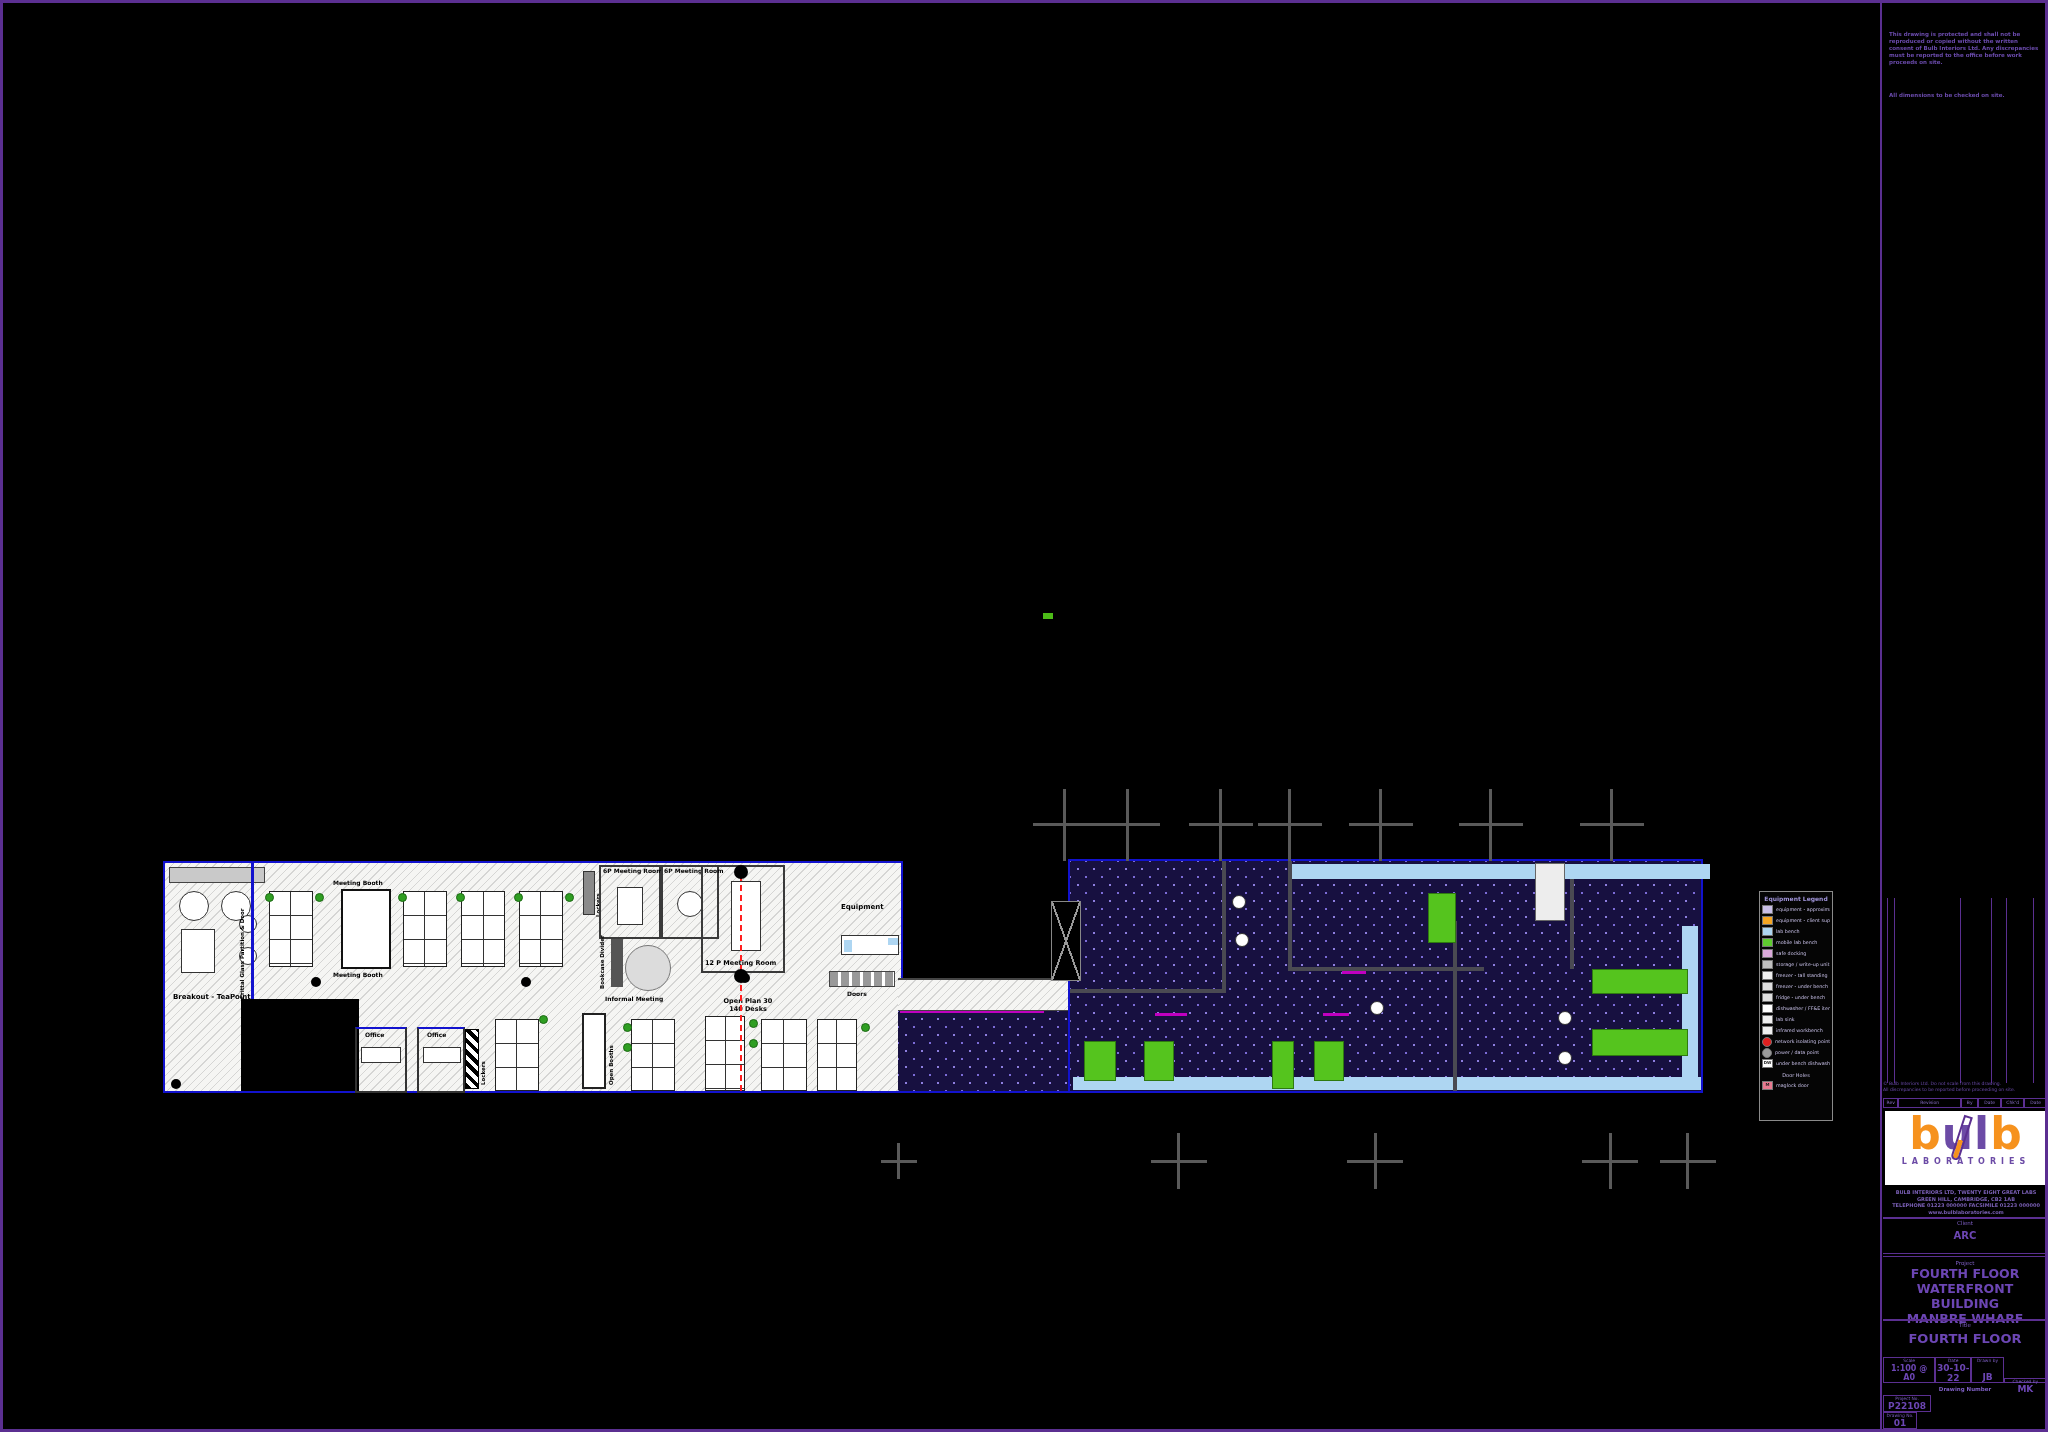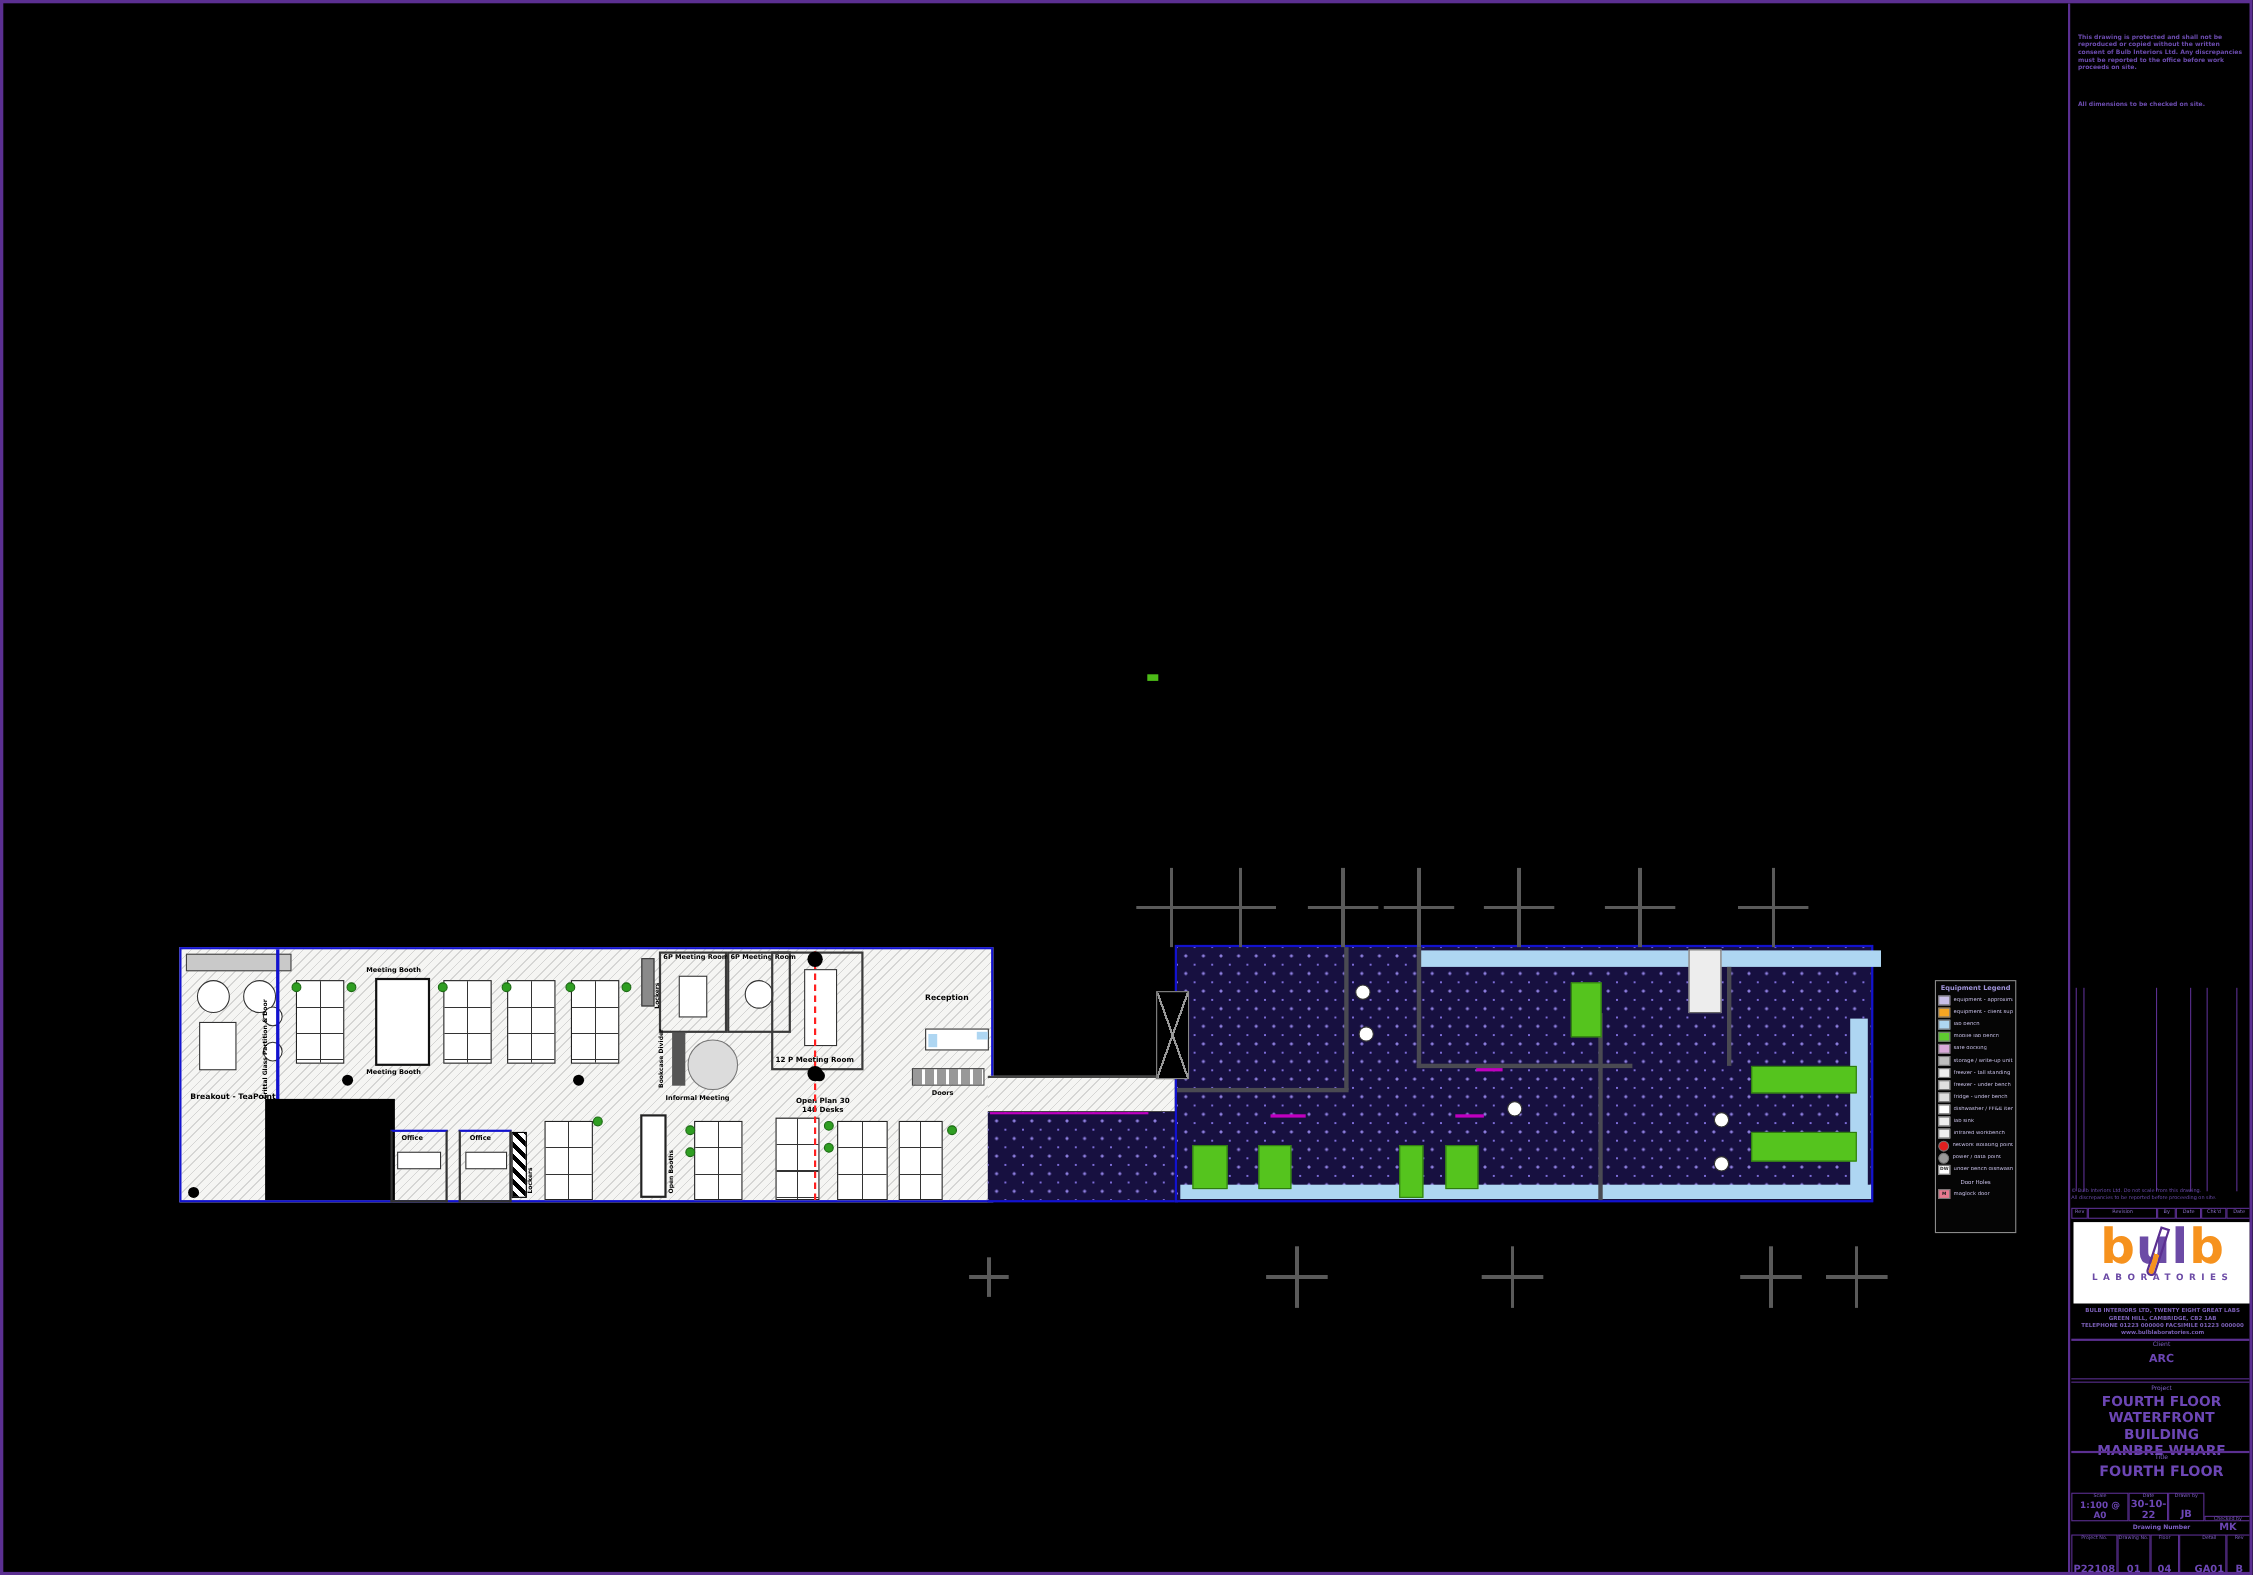--- a/index.html
+++ b/index.html
@@ -138,21 +138,21 @@
     <div class="a plant" style="left:374px;top:152px;"></div>
     <div class="a plant" style="left:458px;top:160px;"></div>
     <div class="a plant" style="left:458px;top:180px;"></div>
     <div class="a plant" style="left:584px;top:156px;"></div>
     <div class="a plant" style="left:584px;top:176px;"></div>
     <div class="a plant" style="left:696px;top:160px;"></div>
 
     <div class="a lb" style="left:548px;top:134px;font-size:6.5px;text-align:center;width:70px;">Open Plan 30</div>
     <div class="a lb" style="left:548px;top:142px;font-size:6.5px;text-align:center;width:70px;">140 Desks</div>
 
-    <div class="a lb" style="left:676px;top:40px;">Reception</div>
+    <div class="a lb" style="left:676px;top:40px;">Equipment</div>
     <div class="a" style="left:676px;top:72px;width:58px;height:20px;background:#fff;border:1px solid #333;">
       <div class="a lblue" style="left:2px;top:4px;width:8px;height:12px;"></div>
       <div class="a lblue" style="left:46px;top:2px;width:10px;height:7px;"></div>
     </div>
     <div class="a" style="left:664px;top:108px;width:66px;height:16px;background:repeating-linear-gradient(90deg,#999 0 8px,#fff 8px 11px);border:1px solid #444;"></div>
     <div class="a lb" style="left:682px;top:127px;font-size:6px;">Doors</div>
 
     <div class="a dot" style="left:146px;top:114px;width:10px;height:10px;"></div>
     <div class="a dot" style="left:356px;top:114px;width:10px;height:10px;"></div>
     <div class="a dot" style="left:575px;top:110px;width:10px;height:10px;"></div>
@@ -359,21 +359,21 @@
         <div class="ch">Drawn by</div>
         <div class="cv">JB</div>
       </div>
     <div class="cell" style="width:46px;margin-top:21px;">
         <div class="ch">Checked by</div>
         <div class="cv">MK</div>
       </div>
   </div>
 
   <div class="a tb-h" style="left:1880px;top:1382px;width:164px;font-weight:bold;">Drawing Number</div>
-  <div class="a cellrow" style="left:1880px;top:1392px;width:164px;height:38px;">
+  <div class="a cellrow" style="left:1880px;top:1392px;width:164px;height:25px;flex-direction:column;">
     <div class="cell" style="width:46px;">
         <div class="ch">Project No.</div>
         <div class="cv">P22108</div>
       </div>
     <div class="cell" style="width:32px;">
         <div class="ch">Drawing No.</div>
         <div class="cv">01</div>
       </div>
     <div class="cell" style="width:28px;">
         <div class="ch">Floor</div>

